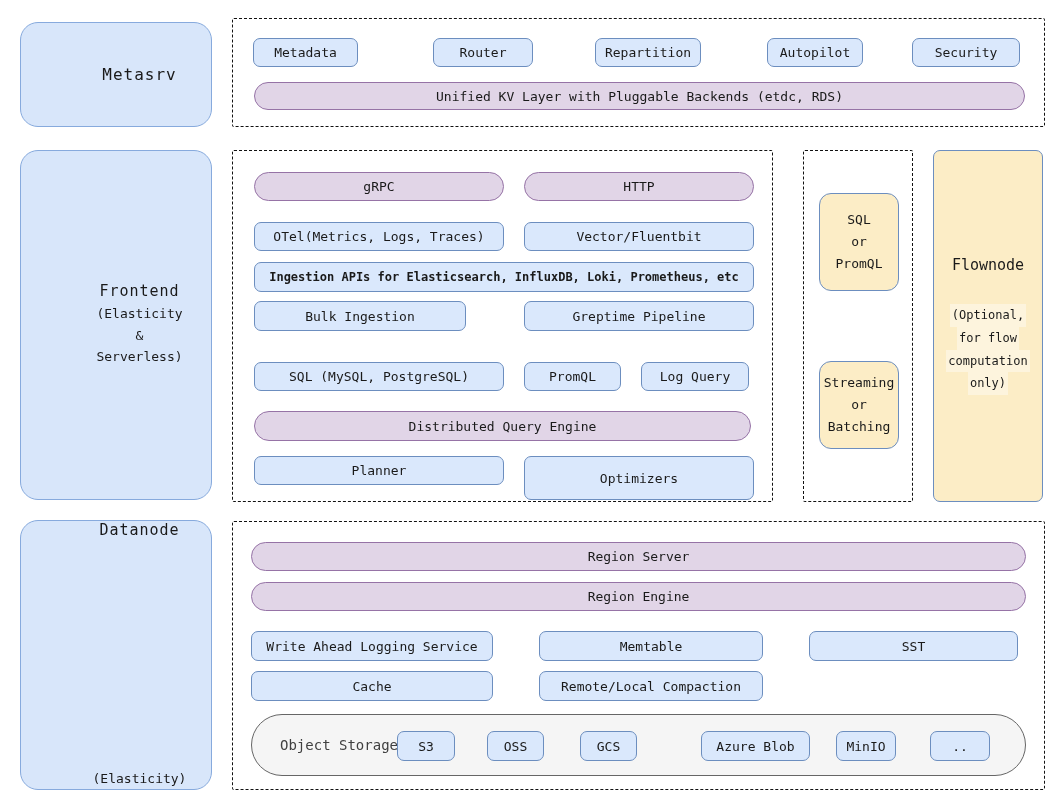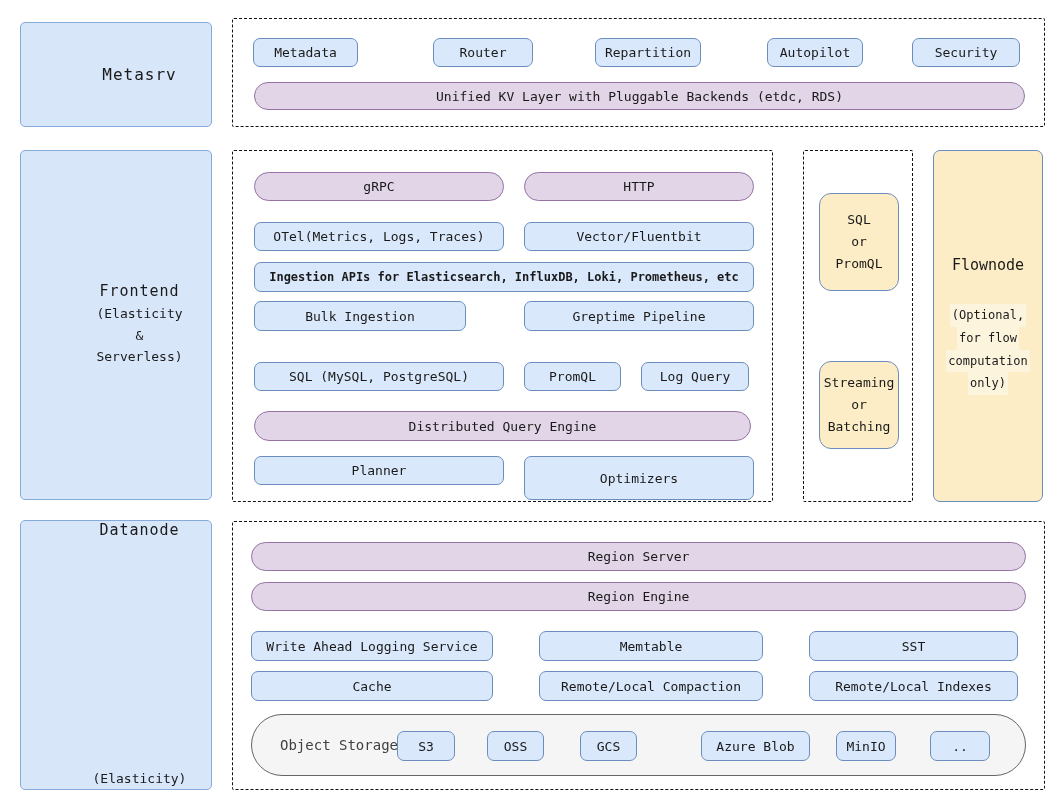--- a/index.html
+++ b/index.html
@@ -4,21 +4,21 @@
 <style>
   html,body{margin:0;padding:0;background:#ffffff;}
   .canvas{
     position:relative;width:1063px;height:811px;background:#ffffff;
     font-family:"DejaVu Sans Mono","Liberation Mono",monospace;color:#1a1a1a;
     overflow:hidden;
   }
   .abs{position:absolute;box-sizing:border-box;}
   
   .side-box{
-    background:#d8e6fa;border:1px solid #87aadd;border-radius:5px;
+    background:#d8e6fa;border:1px solid #87aadd;border-radius:18px;
     display:flex;flex-direction:column;align-items:center;justify-content:center;
     text-align:center;
     padding-left:47px;
   }
   .side-title{font-size:16px;letter-spacing:1px;}
   .side-sub{font-size:13px;line-height:1.65;}
   
   .panel{border:1px dashed #111;border-radius:2px;background:#ffffff;}
   
   .chip{
@@ -132,21 +132,20 @@
   <div class="abs panel" style="left:232px;top:521px;width:813px;height:269px;">
     <div class="abs pill" style="left:18px;top:20px;width:775px;height:29px;">Region Server</div>
     <div class="abs pill" style="left:18px;top:60px;width:775px;height:29px;">Region Engine</div>
 
     <div class="abs chip" style="left:18px;top:109px;width:242px;height:30px;">Write Ahead Logging Service</div>
     <div class="abs chip" style="left:306px;top:109px;width:224px;height:30px;">Memtable</div>
     <div class="abs chip" style="left:576px;top:109px;width:209px;height:30px;">SST</div>
 
     <div class="abs chip" style="left:18px;top:149px;width:242px;height:30px;">Cache</div>
     <div class="abs chip" style="left:306px;top:149px;width:224px;height:30px;">Remote/Local Compaction</div>
-    <div class="abs chip" style="left:576px;top:149px;width:209px;height:30px;">Remote/Local Indexes</div>
 
     <div class="abs os" style="left:18px;top:192px;width:775px;height:62px;">
       <div class="abs os-label" style="left:28px;top:22px;">Object Storage</div>
       <div class="abs chip" style="left:145px;top:16px;width:58px;height:30px;">S3</div>
       <div class="abs chip" style="left:235px;top:16px;width:57px;height:30px;">OSS</div>
       <div class="abs chip" style="left:328px;top:16px;width:57px;height:30px;">GCS</div>
       <div class="abs chip" style="left:449px;top:16px;width:109px;height:30px;">Azure Blob</div>
       <div class="abs chip" style="left:584px;top:16px;width:60px;height:30px;">MinIO</div>
       <div class="abs chip" style="left:678px;top:16px;width:60px;height:30px;">..</div>
     </div>

